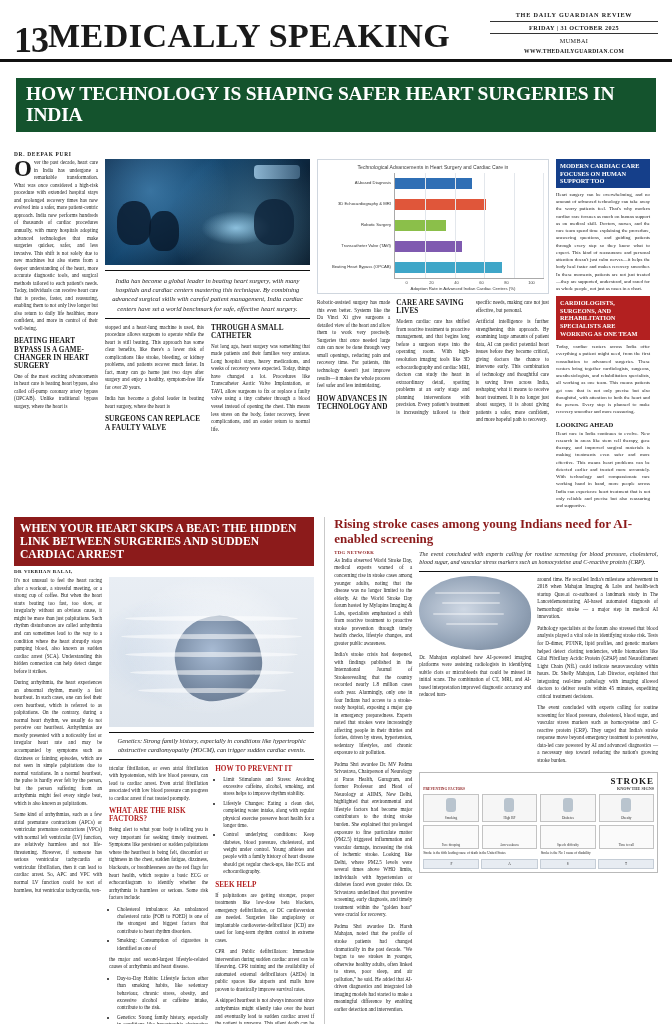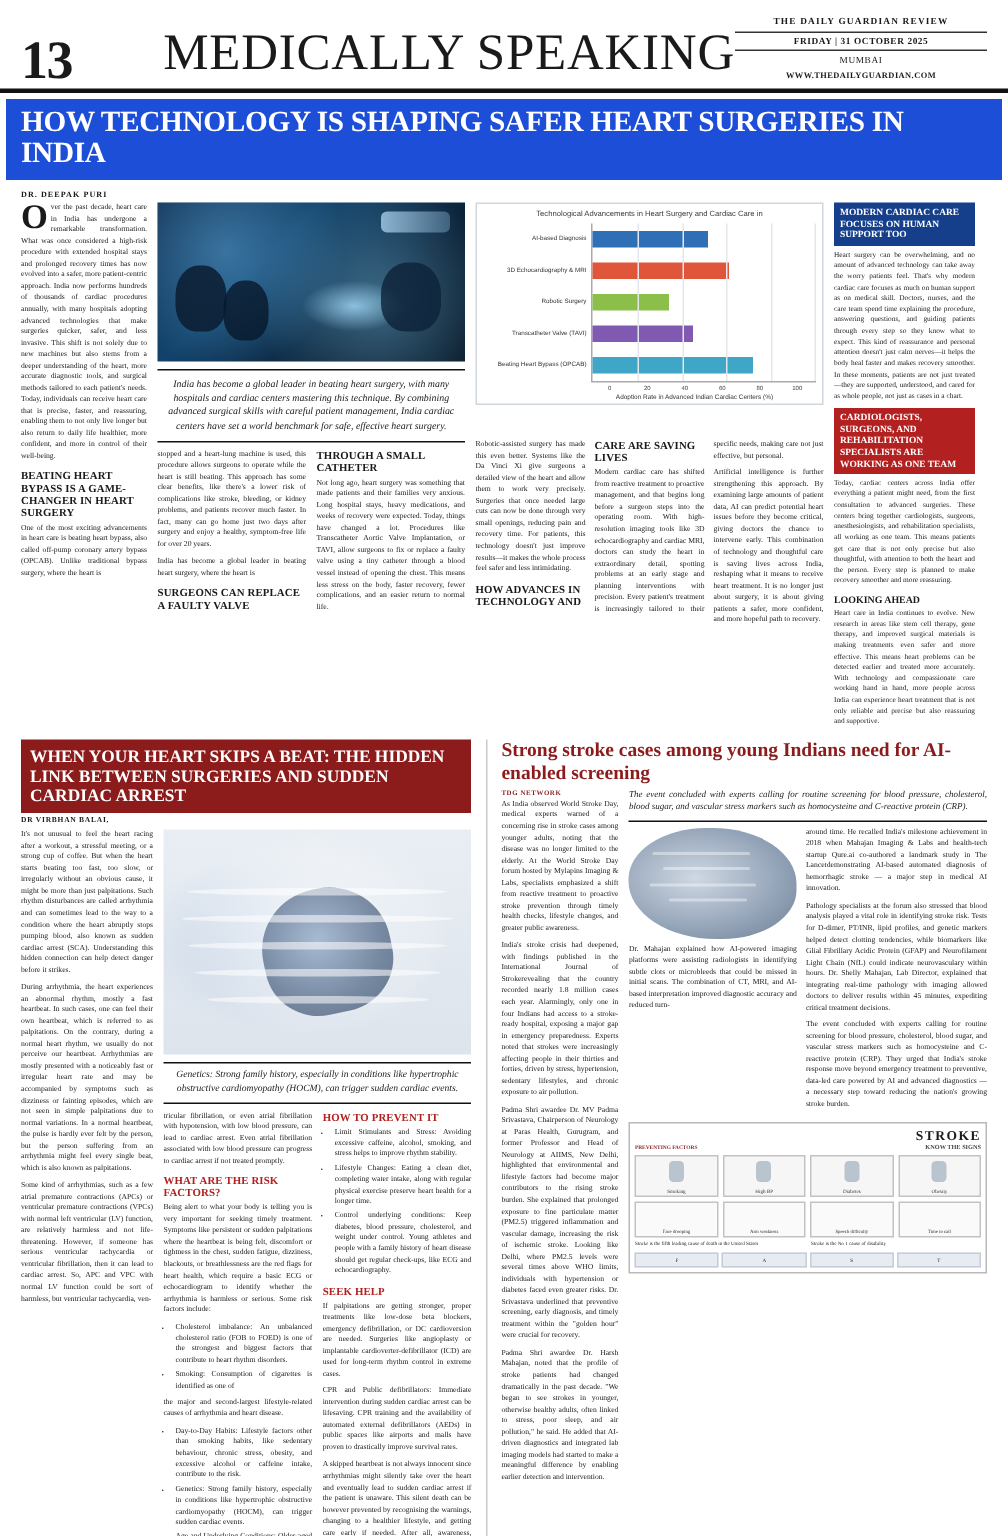--- a/index.html
+++ b/index.html
@@ -2,28 +2,28 @@
 <html><head>
 <meta charset="utf-8">
 <style>
   html,body{margin:0;padding:0;background:#ffffff;}
   body{width:672px;height:1024px;font-family:"Liberation Serif",serif;color:#1a1a1a;overflow:hidden;}
   .page{position:relative;width:672px;height:1024px;padding:0;box-sizing:border-box;}
 
   
   .masthead{display:flex;align-items:flex-end;padding:10px 14px 4px 14px;border-bottom:3px solid #111;}
   .pageno{font-family:"Liberation Serif",serif;font-size:36px;font-weight:700;line-height:0.8;letter-spacing:-1px;}
-  .mast-title{flex:1;text-align:right;font-size:34px;font-weight:400;letter-spacing:0.5px;font-family:"Liberation Serif",serif;}
+  .mast-title{flex:1;text-align:left;font-size:34px;font-weight:700;letter-spacing:0.5px;font-family:"Liberation Serif",serif;}
   .mast-right{width:168px;text-align:center;font-size:6.2px;line-height:1.5;letter-spacing:.4px;}
   .mast-right .mr1{font-weight:700;letter-spacing:.8px;}
   .mast-right .mr2{border-top:1px solid #333;border-bottom:1px solid #333;margin:1.5px 0;padding:1px 0;font-weight:700;}
   .mast-right .mr4{font-weight:700;letter-spacing:.3px;font-size:5.6px;margin-top:2px;}
 
   
-  .hero-band{background:#1d4ed8;color:#fff;margin:4px;padding:6px 10px 7px 10px;}
+  .hero-band{background:#14532d;color:#fff;margin:16px;padding:6px 10px 7px 10px;}
   .hero-band h1{margin:0;font-size:19.5px;line-height:1.05;font-weight:700;letter-spacing:-.2px;font-family:"Liberation Serif",serif;}
   .byline{font-size:5.4px;font-weight:700;letter-spacing:.7px;padding:3px 0 2px 14px;}
 
   
   .top-grid{display:flex;padding:0 14px;gap:7px;}
   .col-a{width:84px;}
   .col-b{width:205px;}
   .col-c{width:232px;}
   .col-d{width:94px;}
 
@@ -188,21 +188,21 @@
         <div class="xaxis">
           <span>0</span>
           <span>20</span>
           <span>40</span>
           <span>60</span>
           <span>80</span>
           <span>100</span>
         </div>
         <div class="xlabel">Adoption Rate in Advanced Indian Cardiac Centers (%)</div>
       </div>
-      <div class="threecol" style="margin-top:23px">
+      <div class="threecol" style="margin-top:5px">
         <p>Robotic-assisted surgery has made this even better. Systems like the Da Vinci Xi give surgeons a detailed view of the heart and allow them to work very precisely. Surgeries that once needed large cuts can now be done through very small openings, reducing pain and recovery time. For patients, this technology doesn't just improve results—it makes the whole process feel safer and less intimidating.</p>
         <h3 class="sub">HOW ADVANCES IN TECHNOLOGY AND CARE ARE SAVING LIVES</h3>
         <p>Modern cardiac care has shifted from reactive treatment to proactive management, and that begins long before a surgeon steps into the operating room. With high-resolution imaging tools like 3D echocardiography and cardiac MRI, doctors can study the heart in extraordinary detail, spotting problems at an early stage and planning interventions with precision. Every patient's treatment is increasingly tailored to their specific needs, making care not just effective, but personal.</p>
         <p>Artificial intelligence is further strengthening this approach. By examining large amounts of patient data, AI can predict potential heart issues before they become critical, giving doctors the chance to intervene early. This combination of technology and thoughtful care is saving lives across India, reshaping what it means to receive heart treatment. It is no longer just about surgery, it is about giving patients a safer, more confident, and more hopeful path to recovery.</p>
       </div>
     </div>
 
     <div class="col-d">
       <div class="rail-head">MODERN CARDIAC CARE FOCUSES ON HUMAN SUPPORT TOO</div>
       <p>Heart surgery can be overwhelming, and no amount of advanced technology can take away the worry patients feel. That's why modern cardiac care focuses as much on human support as on medical skill. Doctors, nurses, and the care team spend time explaining the procedure, answering questions, and guiding patients through every step so they know what to expect. This kind of reassurance and personal attention doesn't just calm nerves—it helps the body heal faster and makes recovery smoother. In these moments, patients are not just treated—they are supported, understood, and cared for as whole people, not just as cases in a chart.</p>
@@ -257,21 +257,21 @@
             <h3 class="sub subred">Seek Help</h3>
             <p>If palpitations are getting stronger, proper treatments like low-dose beta blockers, emergency defibrillation, or DC cardioversion are needed. Surgeries like angioplasty or implantable cardioverter-defibrillator (ICD) are used for long-term rhythm control in extreme cases.</p>
             <p>CPR and Public defibrillators: Immediate intervention during sudden cardiac arrest can be lifesaving. CPR training and the availability of automated external defibrillators (AEDs) in public spaces like airports and malls have proven to drastically improve survival rates.</p>
             <p>A skipped heartbeat is not always innocent since arrhythmias might silently take over the heart and eventually lead to sudden cardiac arrest if the patient is unaware. This silent death can be however prevented by recognising the warnings, changing to a healthier lifestyle, and getting care early if needed. After all, awareness, quicker steps, and availability of CPR, along with defibrillation, can make the skipped beats become the second opportunity to live.</p>
           </div>
         </div>
       </div>
     </div>
 
     <div class="lower-right">
-      <div class="sect-head2">Strong stroke cases among young Indians need for AI-enabled screening</div>
+      <div class="sect-head2">Rising stroke cases among young Indians need for AI-enabled screening</div>
       <div style="display:flex;gap:7px;margin-top:4px">
         <div style="width:78px">
           <div class="tod">TDG NETWORK</div>
           <p>As India observed World Stroke Day, medical experts warned of a concerning rise in stroke cases among younger adults, noting that the disease was no longer limited to the elderly. At the World Stroke Day forum hosted by Mylapins Imaging &amp; Labs, specialists emphasized a shift from reactive treatment to proactive stroke prevention through timely health checks, lifestyle changes, and greater public awareness.</p>
           <p>India's stroke crisis had deepened, with findings published in the International Journal of Strokerevealing that the country recorded nearly 1.8 million cases each year. Alarmingly, only one in four Indians had access to a stroke-ready hospital, exposing a major gap in emergency preparedness. Experts noted that strokes were increasingly affecting people in their thirties and forties, driven by stress, hypertension, sedentary lifestyles, and chronic exposure to air pollution.</p>
           <p>Padma Shri awardee Dr. MV Padma Srivastava, Chairperson of Neurology at Paras Health, Gurugram, and former Professor and Head of Neurology at AIIMS, New Delhi, highlighted that environmental and lifestyle factors had become major contributors to the rising stroke burden. She explained that prolonged exposure to fine particulate matter (PM2.5) triggered inflammation and vascular damage, increasing the risk of ischemic stroke. Looking like Delhi, where PM2.5 levels were several times above WHO limits, individuals with hypertension or diabetes faced even greater risks. Dr. Srivastava underlined that preventive screening, early diagnosis, and timely treatment within the "golden hour" were crucial for recovery.</p>
           <p>Padma Shri awardee Dr. Harsh Mahajan, noted that the profile of stroke patients had changed dramatically in the past decade. "We began to see strokes in younger, otherwise healthy adults, often linked to stress, poor sleep, and air pollution," he said. He added that AI-driven diagnostics and integrated lab imaging models had started to make a meaningful difference by enabling earlier detection and intervention.</p>
         </div>
         <div style="flex:1">
           <div class="lead-it" style="border-bottom:1px solid #111;padding-bottom:4px;margin-bottom:4px">The event concluded with experts calling for routine screening for blood pressure, cholesterol, blood sugar, and vascular stress markers such as homocysteine and C-reactive protein (CRP).</div>

